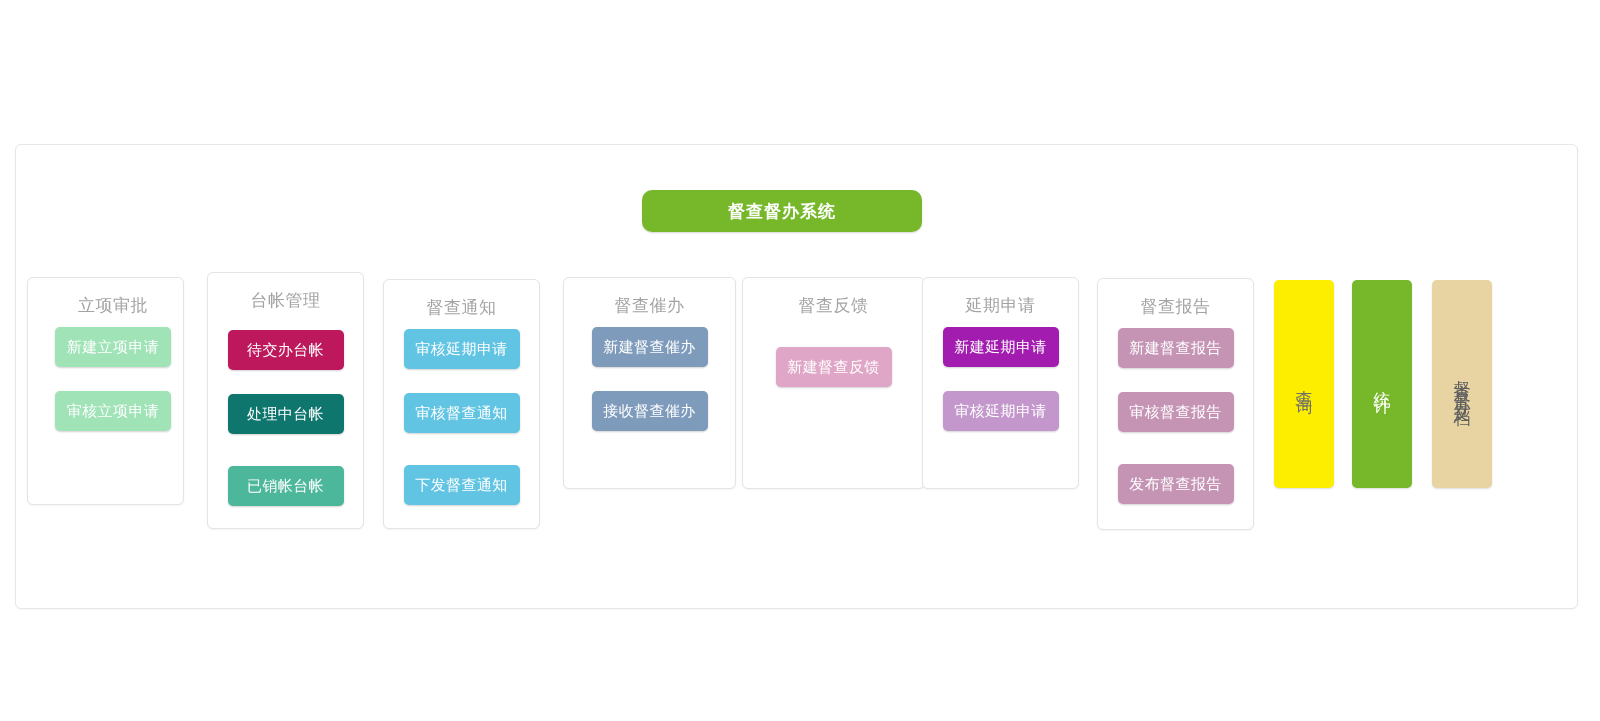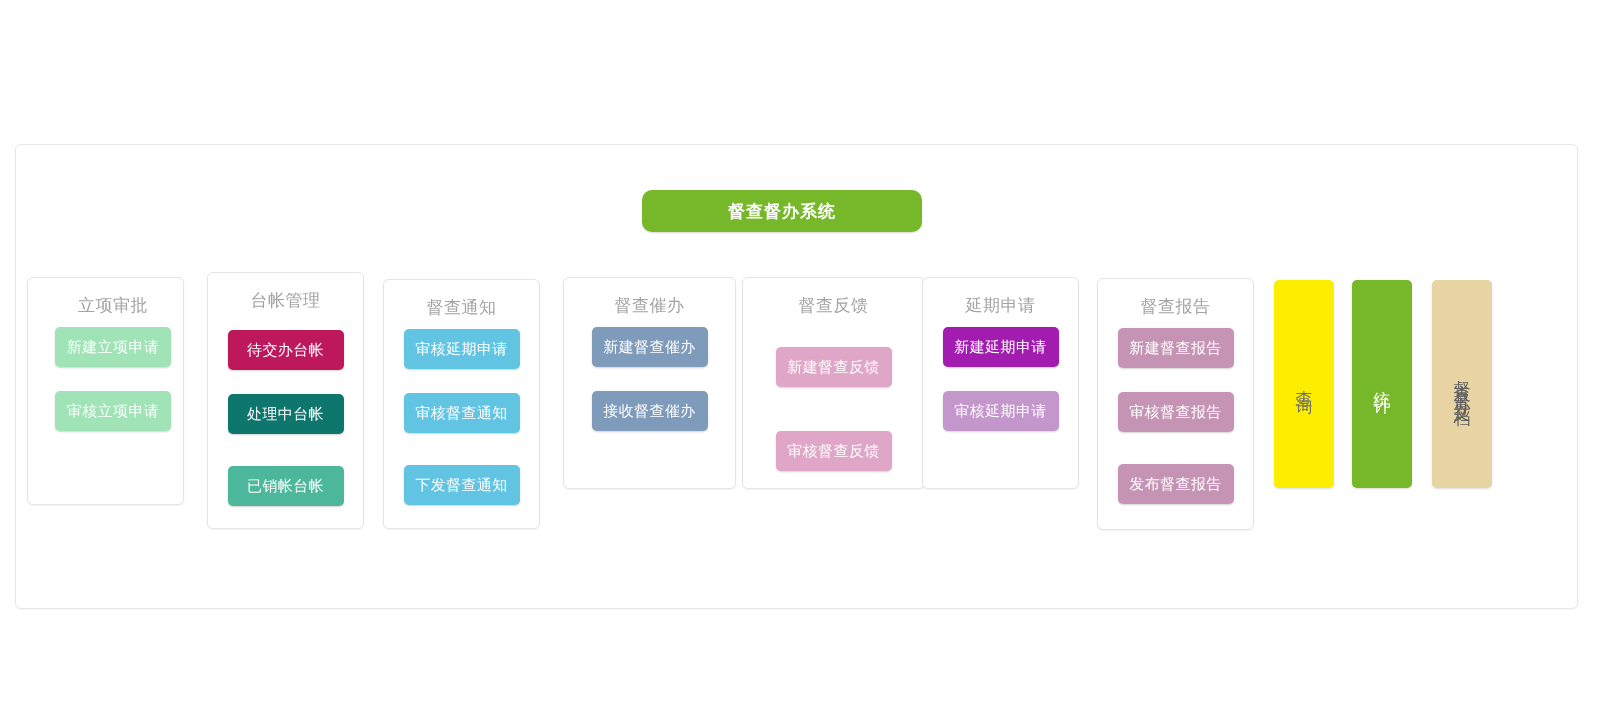--- a/index.html
+++ b/index.html
@@ -154,21 +154,20 @@
 
     <div class="col-card" style="left:563px; top:277px; width:173px; height:212px;">
       <div class="col-title">督查催办</div>
       <div class="col-btn" style="background:#7e9bbb; margin-top:2px;">新建督查催办</div>
       <div class="col-btn" style="background:#7e9bbb; margin-top:24px;">接收督查催办</div>
     </div>
 
     <div class="col-card" style="left:742px; top:277px; width:183px; height:212px;gap:20px;">
       <div class="col-title">督查反馈</div>
       <div class="col-btn" style="background:#e0a6c7; margin-top:2px;">新建督查反馈</div>
-      <div class="col-btn" style="background:#e0a6c7; margin-top:24px;">审核督查反馈</div>
     </div>
 
     <div class="col-card" style="left:922px; top:277px; width:157px; height:212px;">
       <div class="col-title">延期申请</div>
       <div class="col-btn" style="background:#a21caf; margin-top:2px;">新建延期申请</div>
       <div class="col-btn" style="background:#c396cc; margin-top:24px;">审核延期申请</div>
     </div>
 
     <div class="col-card" style="left:1097px; top:278px; width:157px; height:252px;">
       <div class="col-title">督查报告</div>

